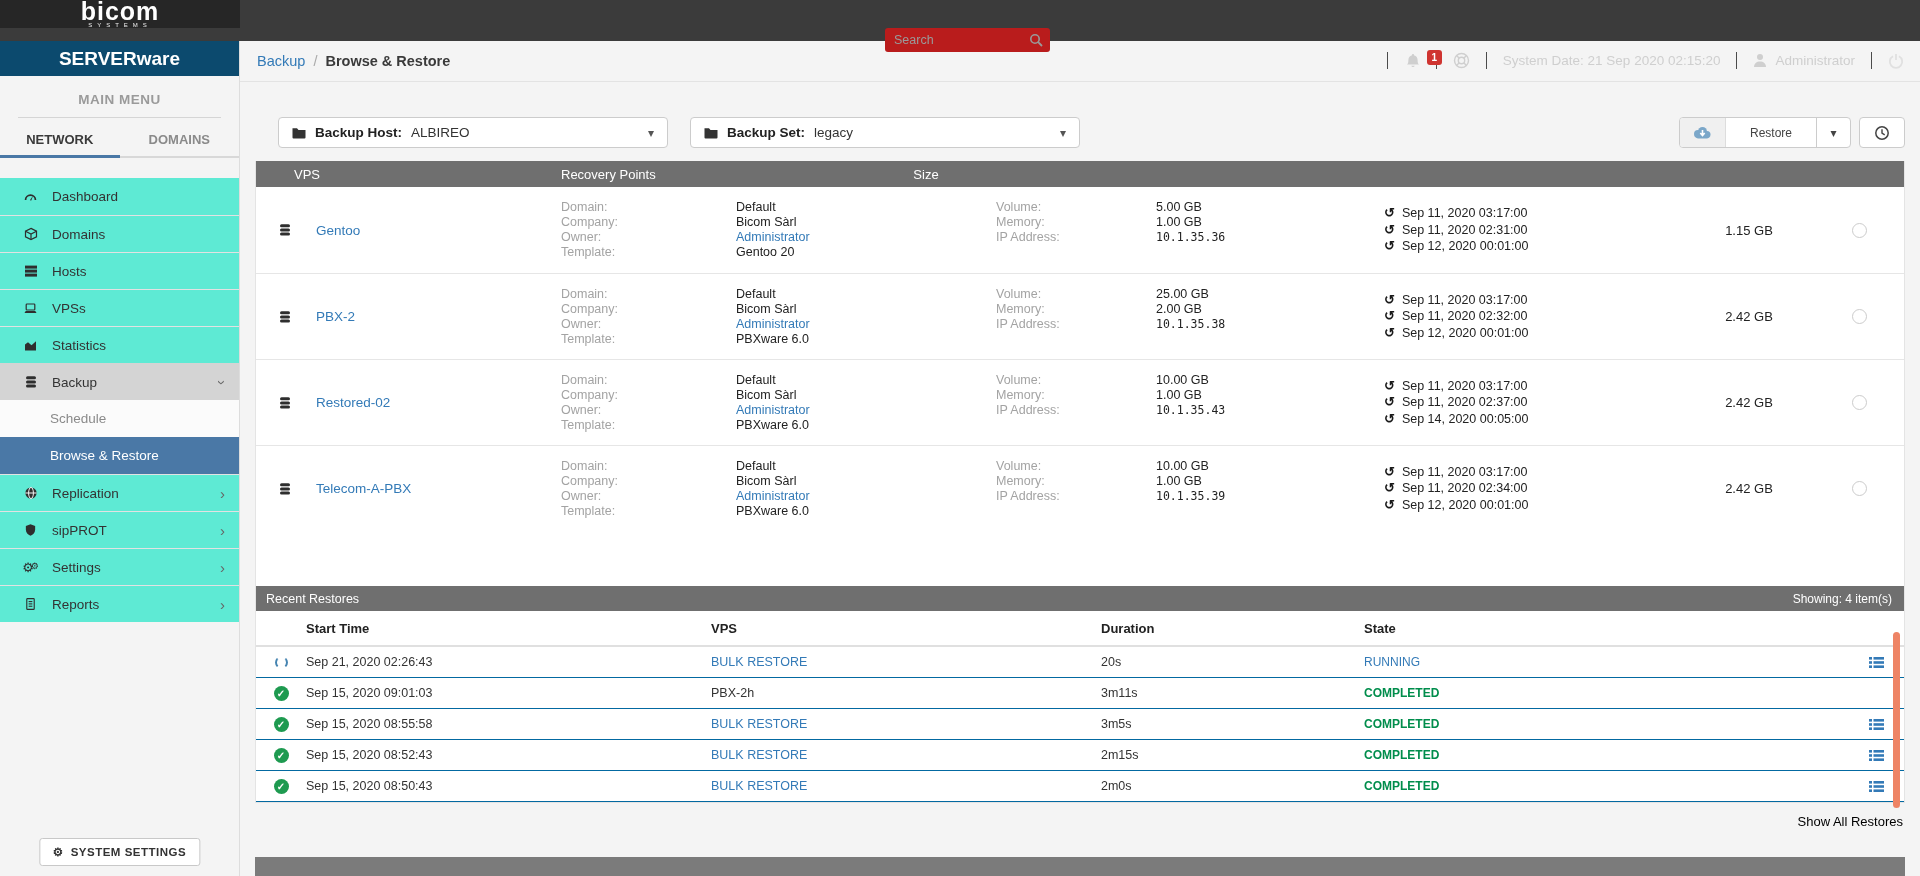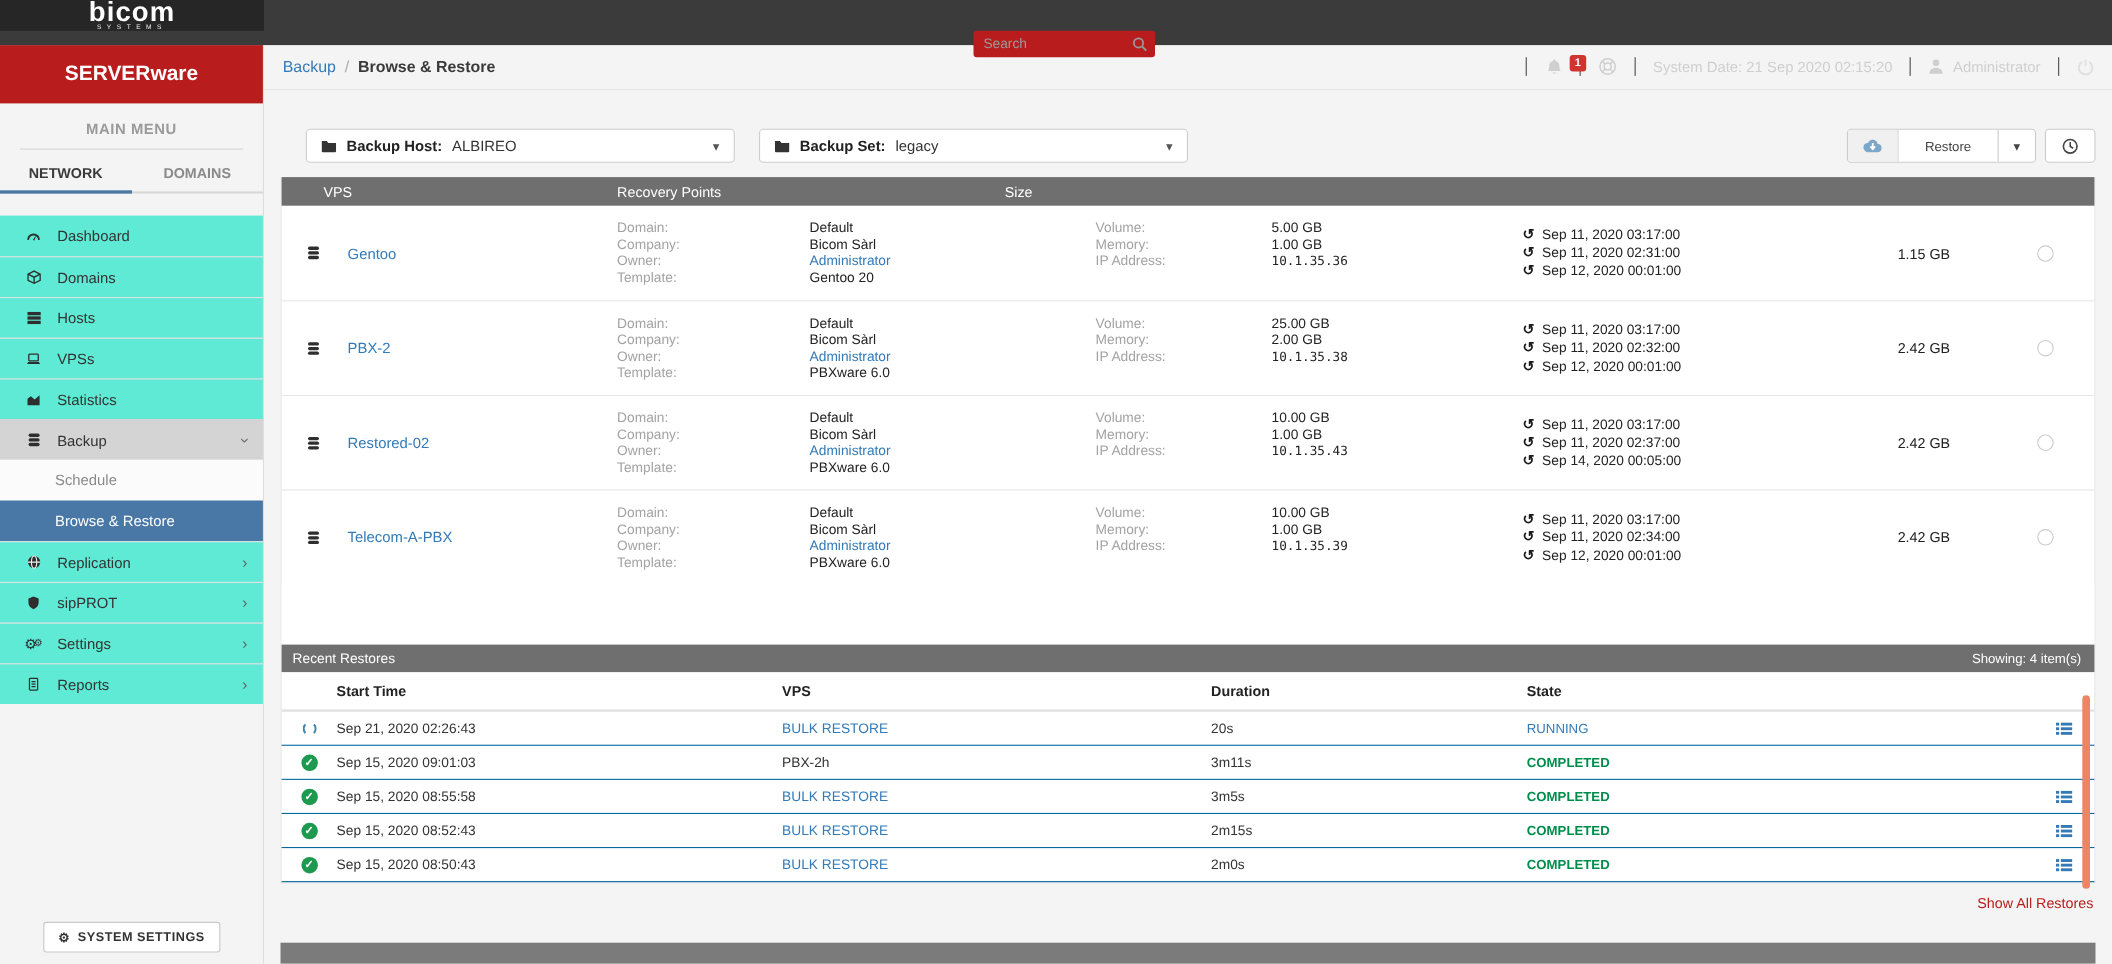--- a/index.html
+++ b/index.html
@@ -24,21 +24,21 @@
   .tb-item { display:flex; align-items:center; padding:0 16px;
     border-left:1px solid #4b4b4b; color:#cfcfcf; font-size:13.5px; gap:8px; cursor:pointer; }
   .bell-wrap { position:relative; padding-right:14px; }
   .badge { position:absolute; right:-6px; bottom:4px; min-width:15px; height:15px;
     background:#cf3430; color:#fff; font-size:10px; font-weight:bold; border-radius:3px;
     display:flex; align-items:center; justify-content:center; padding:0 4px; }
 
   
   .sidebar { position:absolute; left:0; top:41px; width:240px; bottom:0;
     background:#f4f4f4; border-right:1px solid #ddd; z-index:20; }
-  .brand { height:53px; background:#b91c1c; color:#fff; font-size:19px; font-weight:bold;
+  .brand { height:35px; background:#0c4a6e; color:#fff; font-size:19px; font-weight:bold;
     display:flex; align-items:center; justify-content:center; }
   .menu-header { margin-top:16px; text-align:center; color:#9a9a9a; font-size:13.5px;
     font-weight:bold; letter-spacing:0.5px; }
   .menu-divider { border:none; border-top:1px solid #d5d5d5; margin:10px 18px 0 18px; }
   .side-tabs { display:flex; margin-top:4px; border-bottom:2px solid #d8d8d8; }
   .side-tab { flex:1; text-align:center; padding:10px 0 8px 0; font-size:13px;
     font-weight:bold; color:#8a8a8a; cursor:pointer; }
   .side-tab.active { color:#3a3a3a; border-bottom:3px solid #4a78a6; margin-bottom:-2px; }
   .menu-list { margin-top:20px; }
   .menu-item { height:37px; display:flex; align-items:center; padding-left:22px;
@@ -120,37 +120,37 @@
     color:#fff; font-size:12.5px; padding:0 12px 0 10px; }
   .recent-showing { margin-left:auto; font-size:12px; }
   .rr-header { height:36px; display:flex; align-items:center; font-size:13px;
     font-weight:bold; color:#222; border-bottom:2px solid #e0e0e0; }
   .rr-row { height:31px; display:flex; align-items:center; font-size:12.5px;
     border-bottom:1px solid #0369a1; }
   .rr-c0 { width:50px; display:flex; justify-content:center; }
   .rr-c1 { width:405px; }
   .rr-c2 { width:390px; }
   .rr-c3 { width:263px; }
-  .rr-c4 { flex:1;margin-left:24px; }
+  .rr-c4 { flex:1; }
   .rr-c5 { width:55px; display:flex; justify-content:center; }
   .rr-link { color:#337ab7; cursor:pointer; }
   .rr-plain { color:#333; }
   .state-RUNNING { color:#337ab7; font-size:12px; }
   .state-COMPLETED { color:#008d4c; font-size:12px;font-weight:bold; }
   .st-check { width:15px; height:15px; background:#1e9a50; border-radius:50%; color:#fff;
     font-size:10px; font-weight:bold; display:flex; align-items:center; justify-content:center; }
   .st-spinner { width:13px; height:13px; border-radius:50%; border:2px solid #4584b1;
     border-top-color:transparent; border-bottom-color:transparent; }
   .details-btn { cursor:pointer; display:flex; }
 
   .scroll-thumb { position:absolute; right:4px; top:471px; width:7px; height:176px;
     background:#ee8465; border-radius:4px; }
 
   .show-all-row { text-align:right; padding:9px 2px; }
-  .show-all-link { color:#b91c1c; font-size:13px; cursor:pointer; }
+  .show-all-link { color:#000000; font-size:13px; cursor:pointer; }
   .footer-strip { position:absolute; left:15px; right:15px; bottom:0; height:19px;
     background:#7b7b7b; }
 
   svg { display:block; }
 </style>
 </head>
 <body>
 
 <div class="topbar">
   <div class="logo-box">

